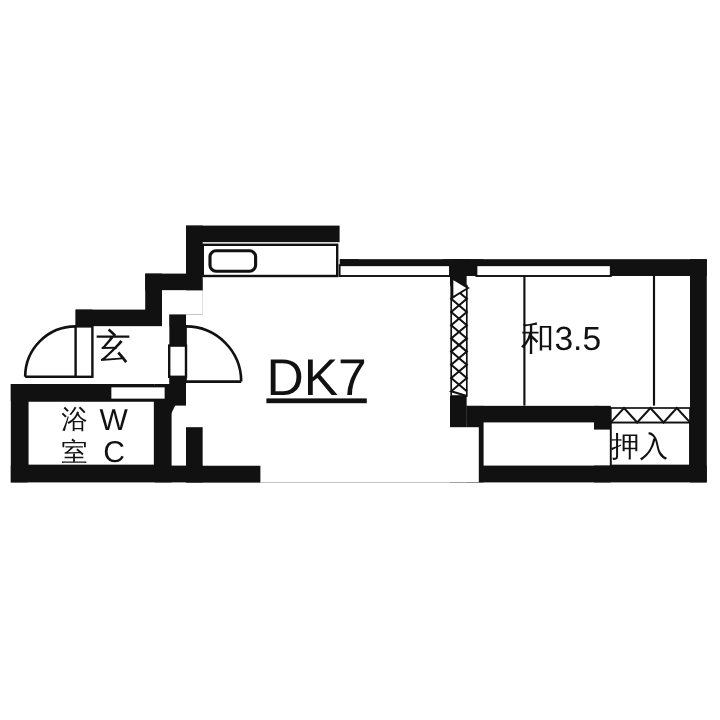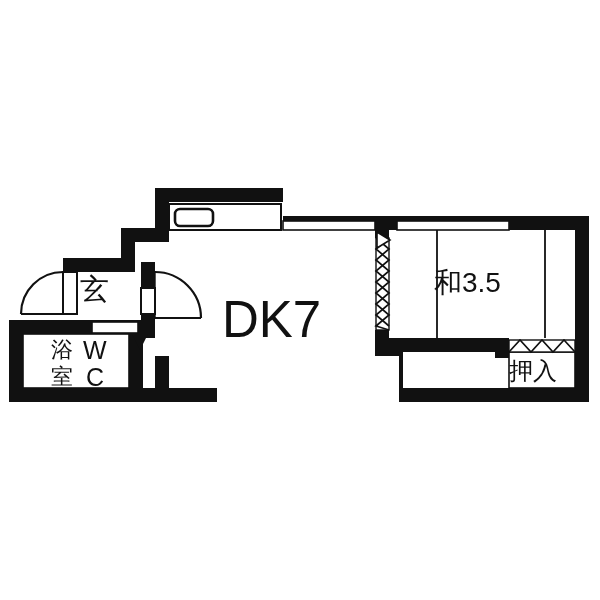--- a/index.html
+++ b/index.html
@@ -28,22 +28,23 @@
     position: absolute;
     color: #111111;
     font-family: "Liberation Sans", sans-serif;
     white-space: nowrap;
     line-height: 1;
     user-select: none;
   }
   .lbl-dk7 {
     left: 222px;
     top: 294px;
-    font-size: 51px;
+    font-size: 43px;
     letter-spacing: 0px;
+    text-decoration: underline;
   }
   .lbl-washitsu {
     left: 434px;
     top: 269px;
     font-size: 28px;
   }
   .lbl-genkan {
     left: 80px;
     top: 275px;
     font-size: 29px;
@@ -65,21 +66,20 @@
   }
   .lbl-wc-2 {
     left: 86px;
     top: 365px;
     font-size: 25px;
   }
   .lbl-oshiire {
     left: 509px;
     top: 361px;
     font-size: 24px;
-    font-family: Liberation Mono, monospace;
   }
 </style>
 </head>
 <body>
 
 <div id="floorplan-root">
 
   <svg id="floorplan-svg" width="600" height="600" viewBox="0 0 600 600">
 
     <g fill="#111111">

